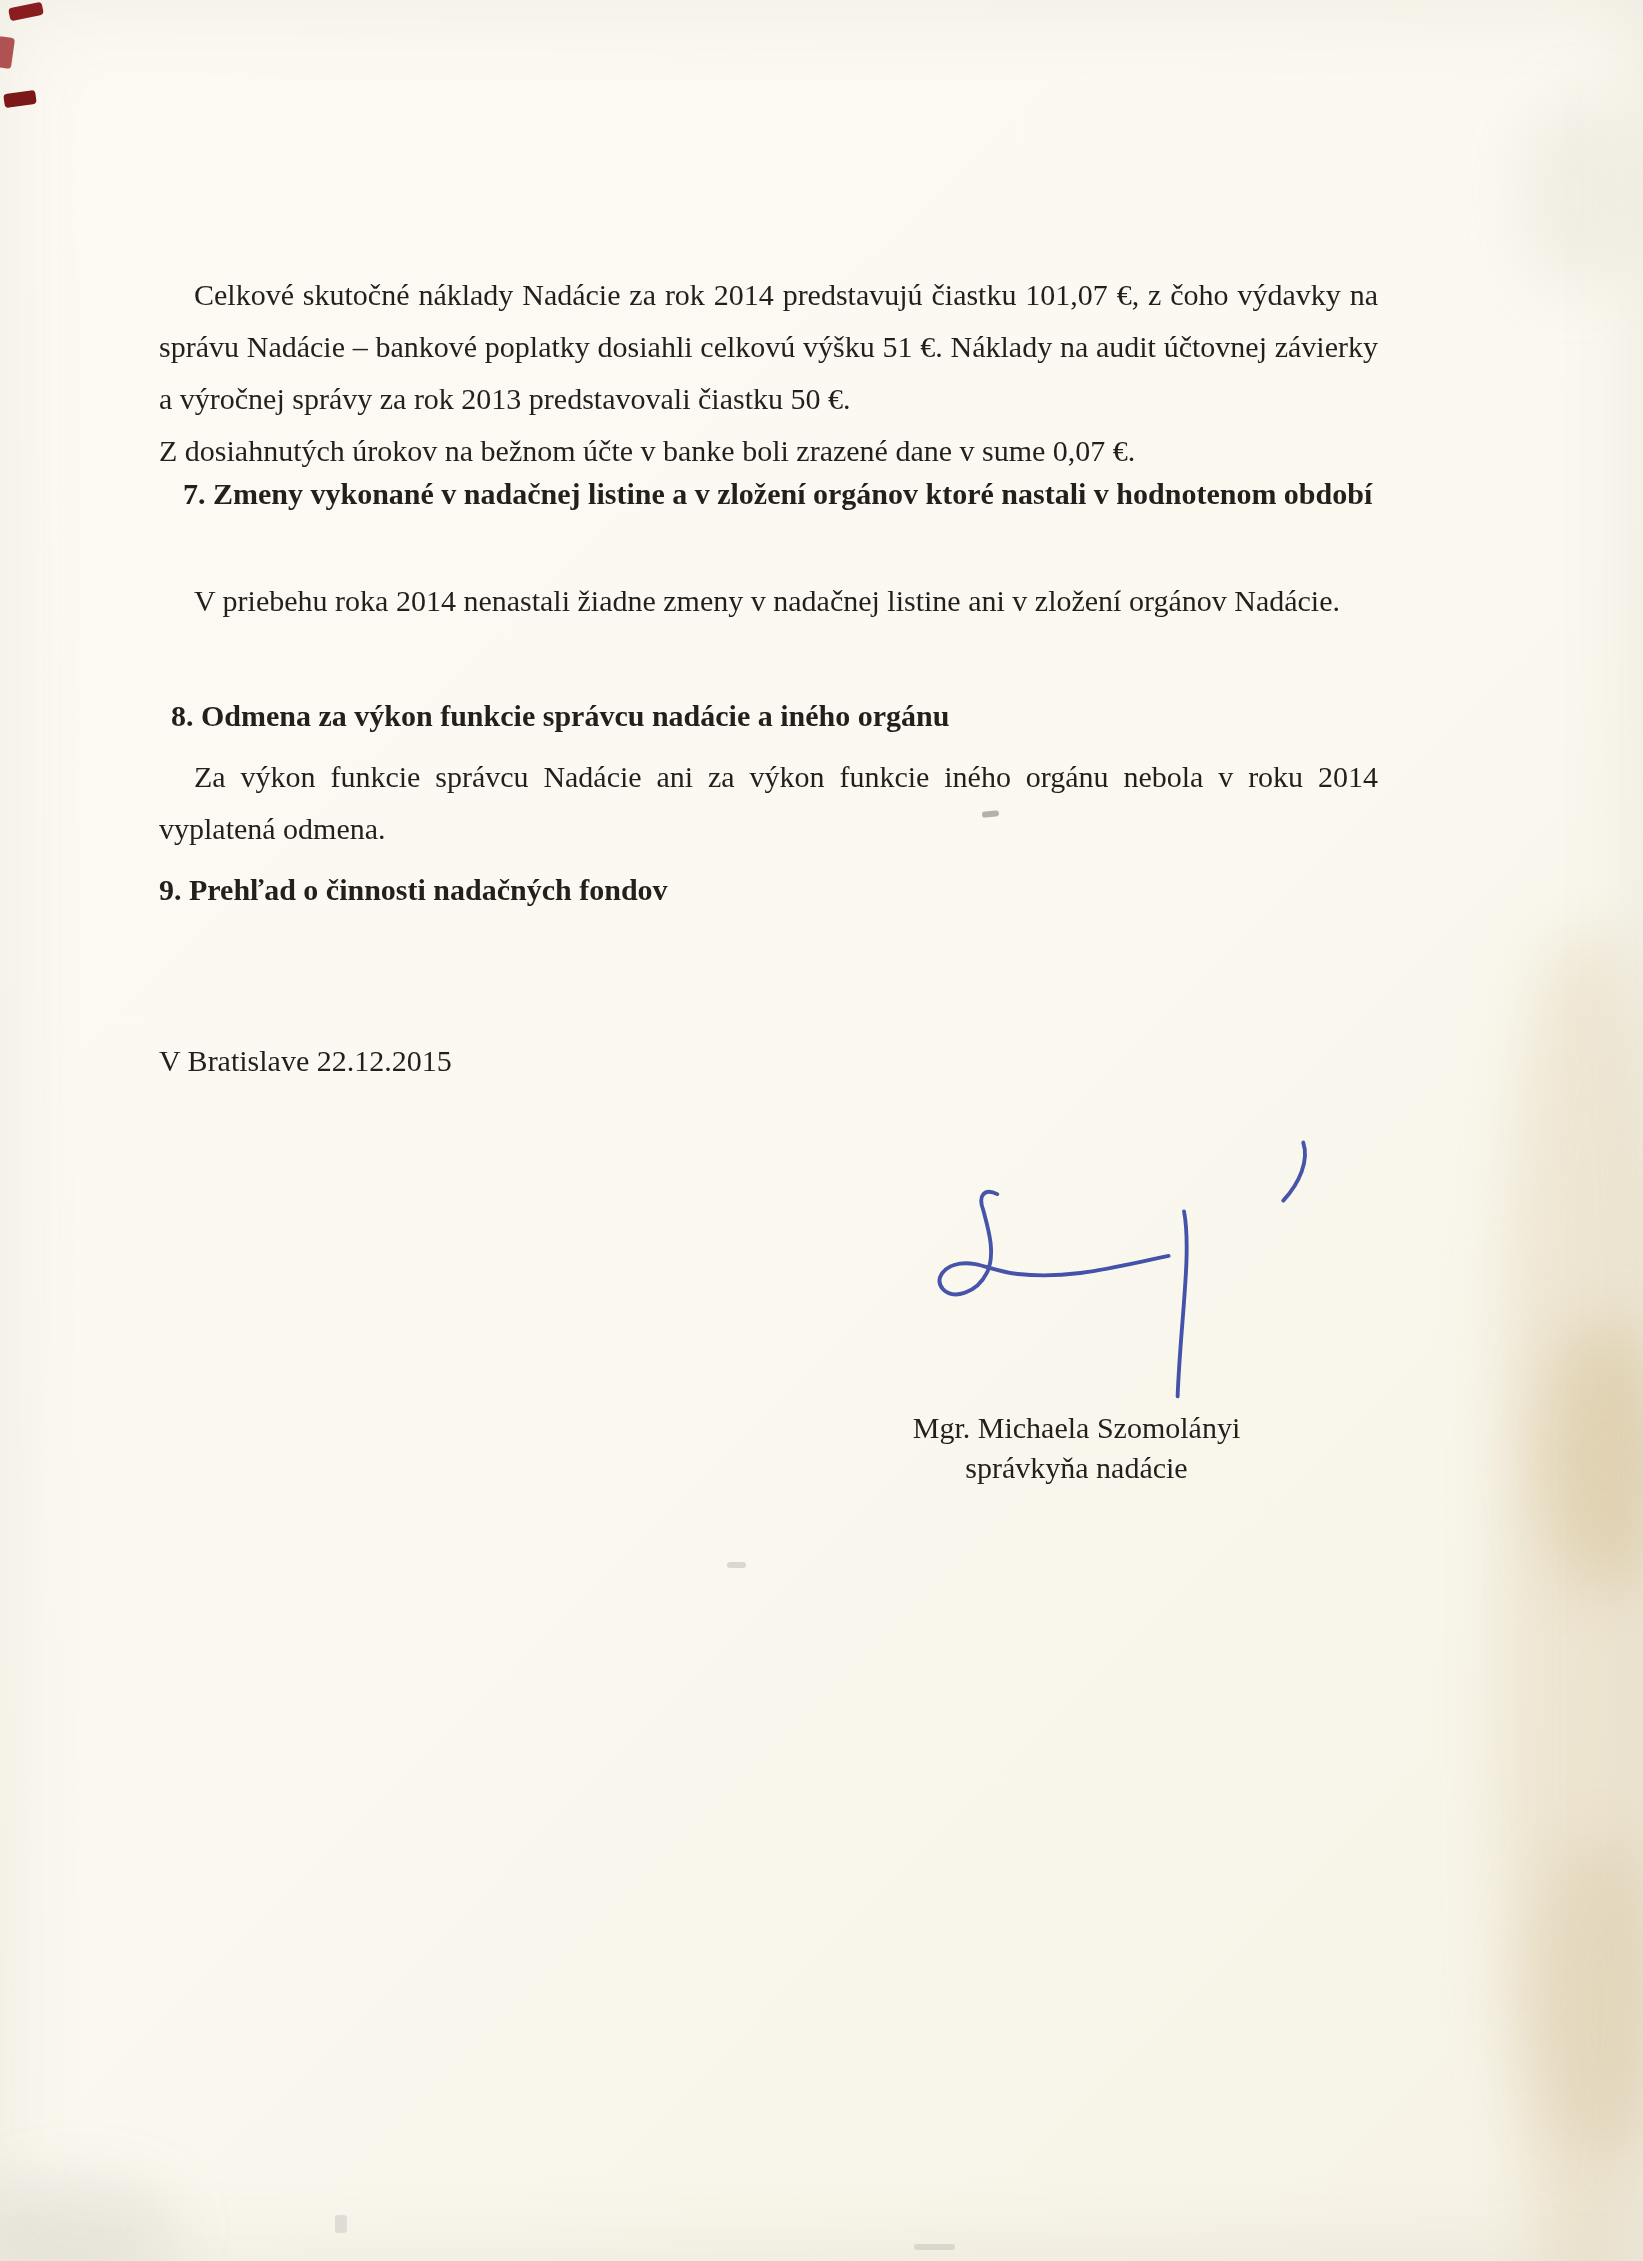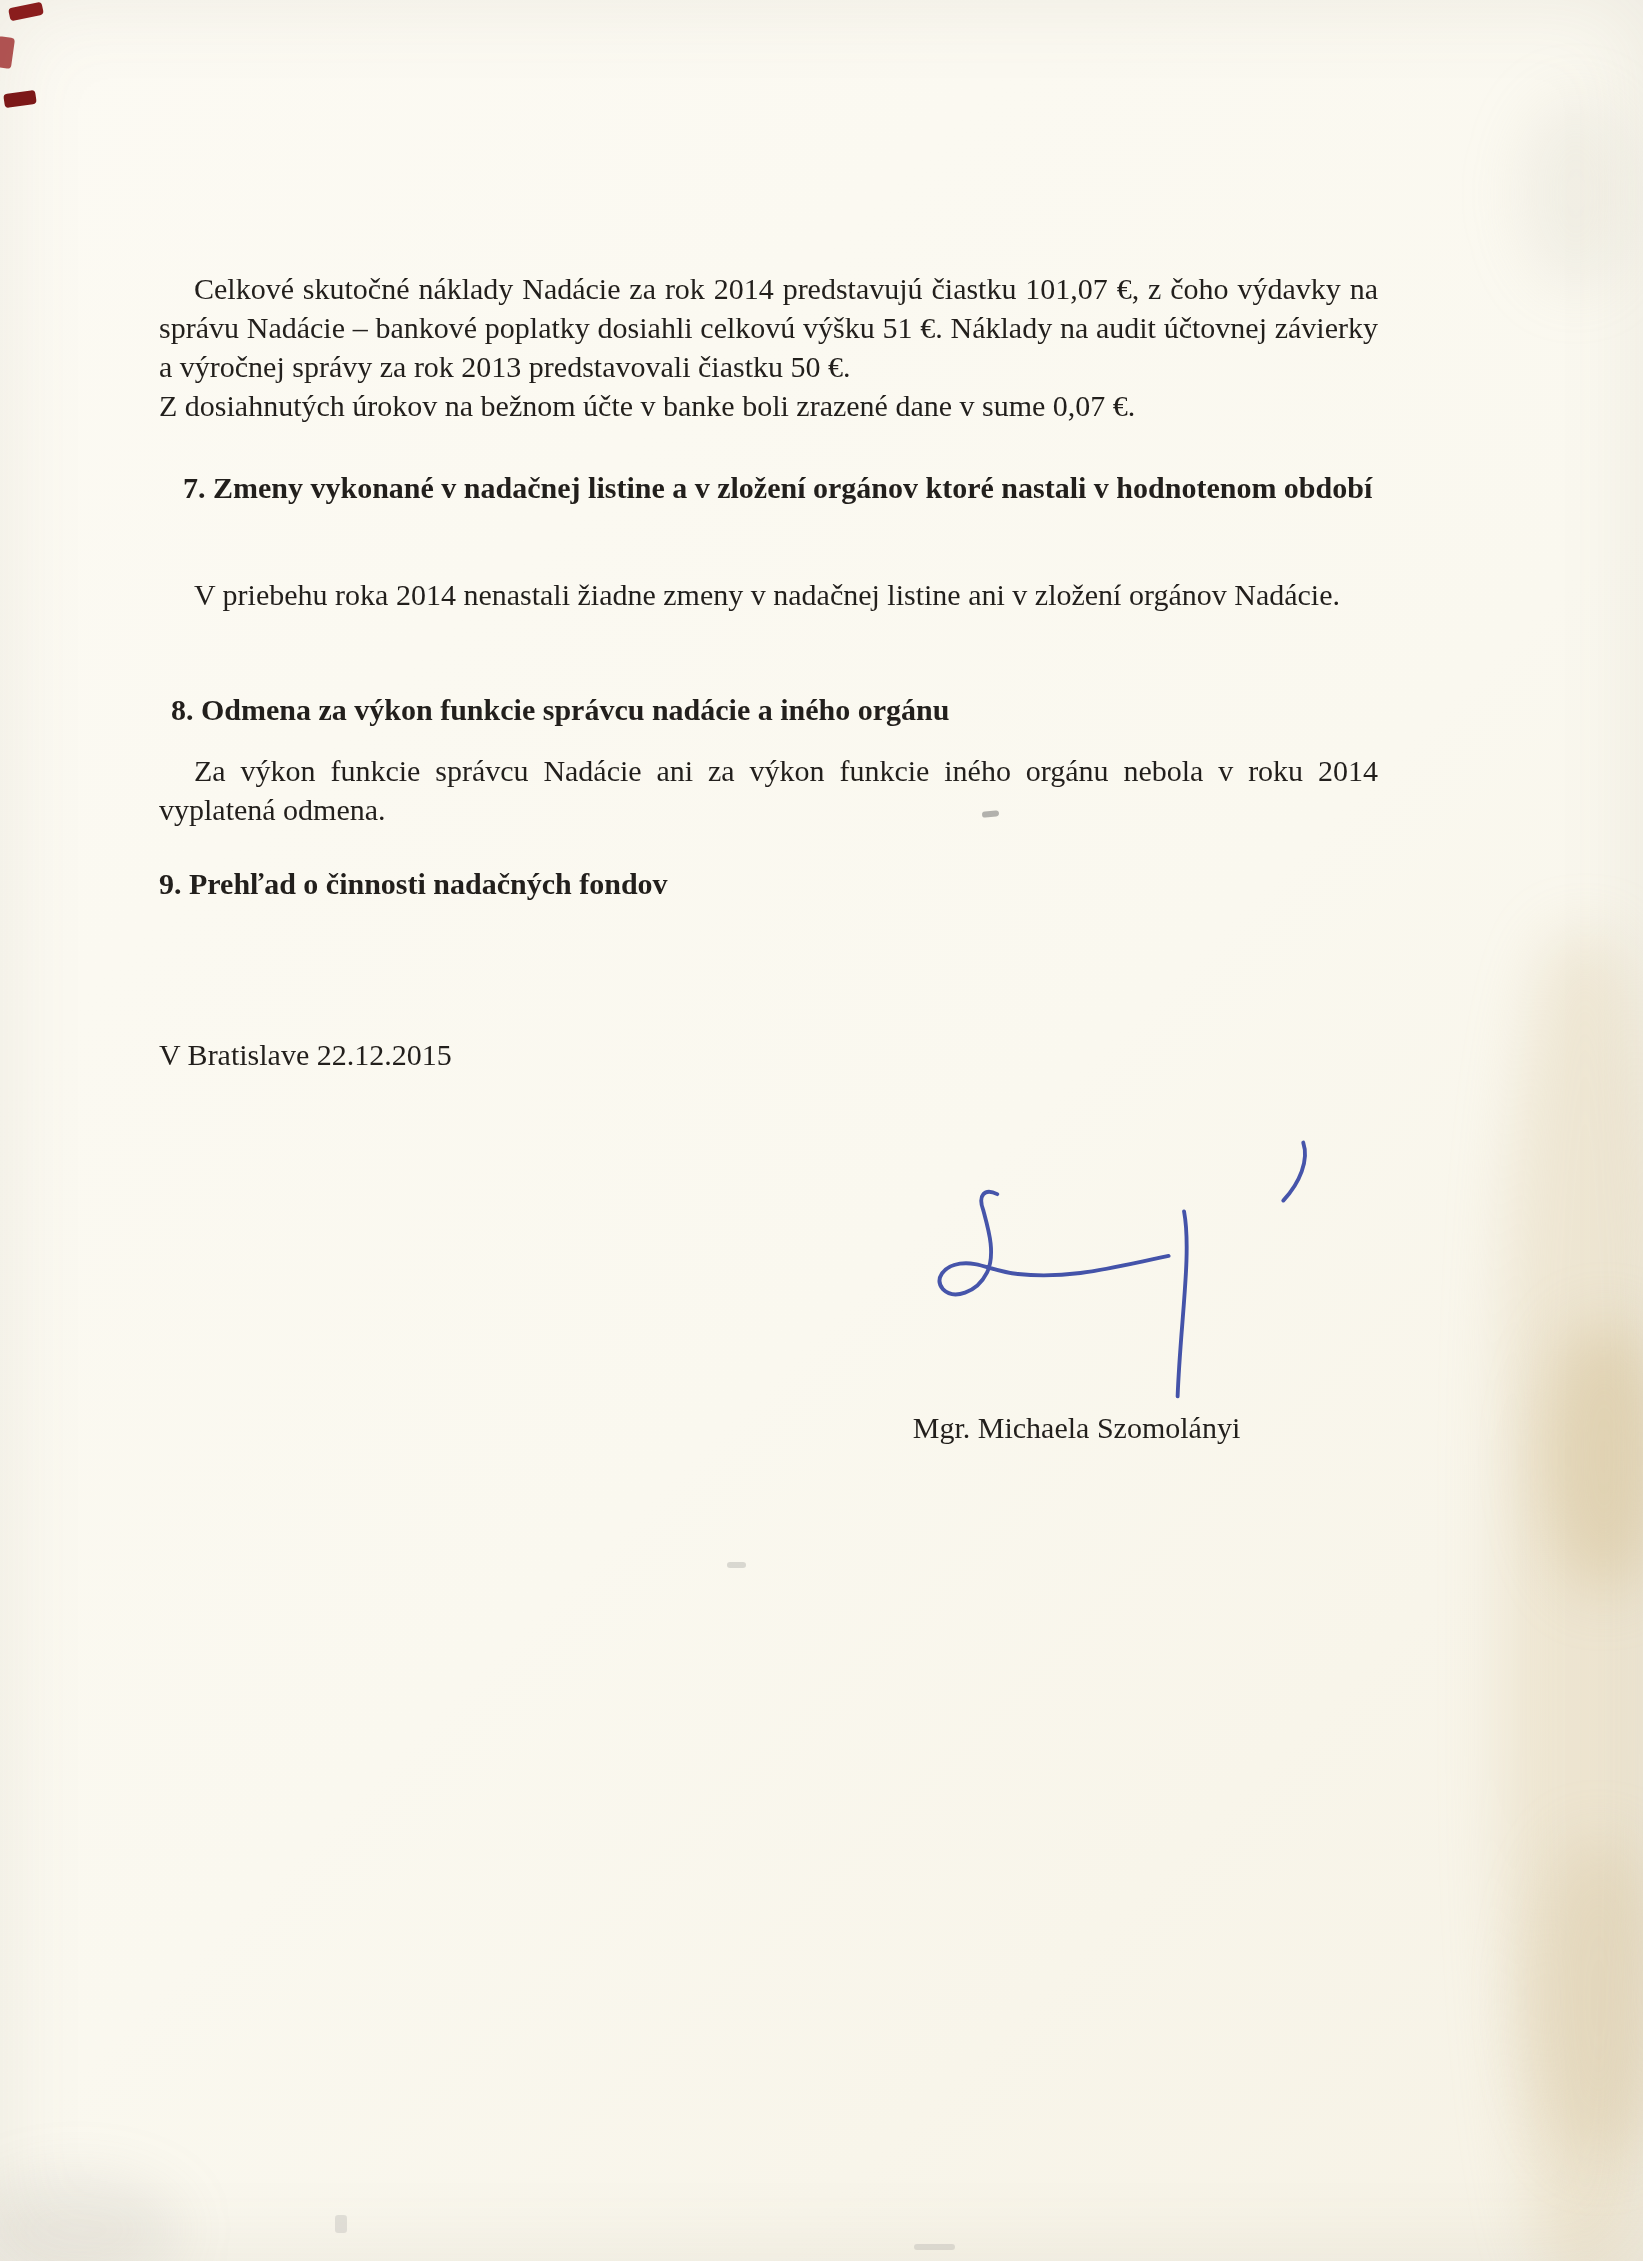--- a/index.html
+++ b/index.html
@@ -16,21 +16,21 @@
     color: #221f1c;
     box-shadow: inset 0 0 90px rgba(120,110,90,.10);
   }
 
   
   .block {
     position: absolute;
     left: 159px;
     width: 1219px;
     font-size: 30px;
-    line-height: 39px;
+    line-height: 52px;
   }
   .para   { text-align: justify; }
   .indent { text-indent: 35px; }
   .heading { font-weight: bold; text-align: justify; }
 
   .b-p1   { top: 269px; }
   .b-h7   { top: 468px; margin-left: 24px; }
   .b-p7   { top: 575px; }
   .b-h8   { top: 690px; margin-left: 12px; }
   .b-p8   { top: 751px; }
@@ -106,20 +106,21 @@
 
   <div class="block b-h8 heading">8. Odmena za výkon funkcie správcu nadácie a iného orgánu</div>
   <div class="block b-p8 para indent">Za výkon funkcie správcu Nadácie ani za výkon funkcie iného orgánu nebola v roku 2014 vyplatená odmena.</div>
 
   <div class="block b-h9 heading">9. Prehľad o činnosti nadačných fondov</div>
 
   <div class="block b-date">V Bratislave 22.12.2015</div>
 
   <div class="sig-block">
     <div>Mgr. Michaela Szomolányi</div>
+    <div>správkyňa nadácie</div>
   </div>
 
   <svg class="sig-svg" viewBox="0 0 700 430">
     <g fill="none" stroke="#2c3da0" stroke-linecap="round" stroke-linejoin="round" opacity="0.88">
 
       <path d="M 643 18 C 652 45, 638 80, 612 108" stroke-width="6"></path>
 
       <path d="M 168 98 C 148 88, 138 100, 146 122
                C 154 152, 166 190, 152 220
                C 136 252, 100 262, 84 246

